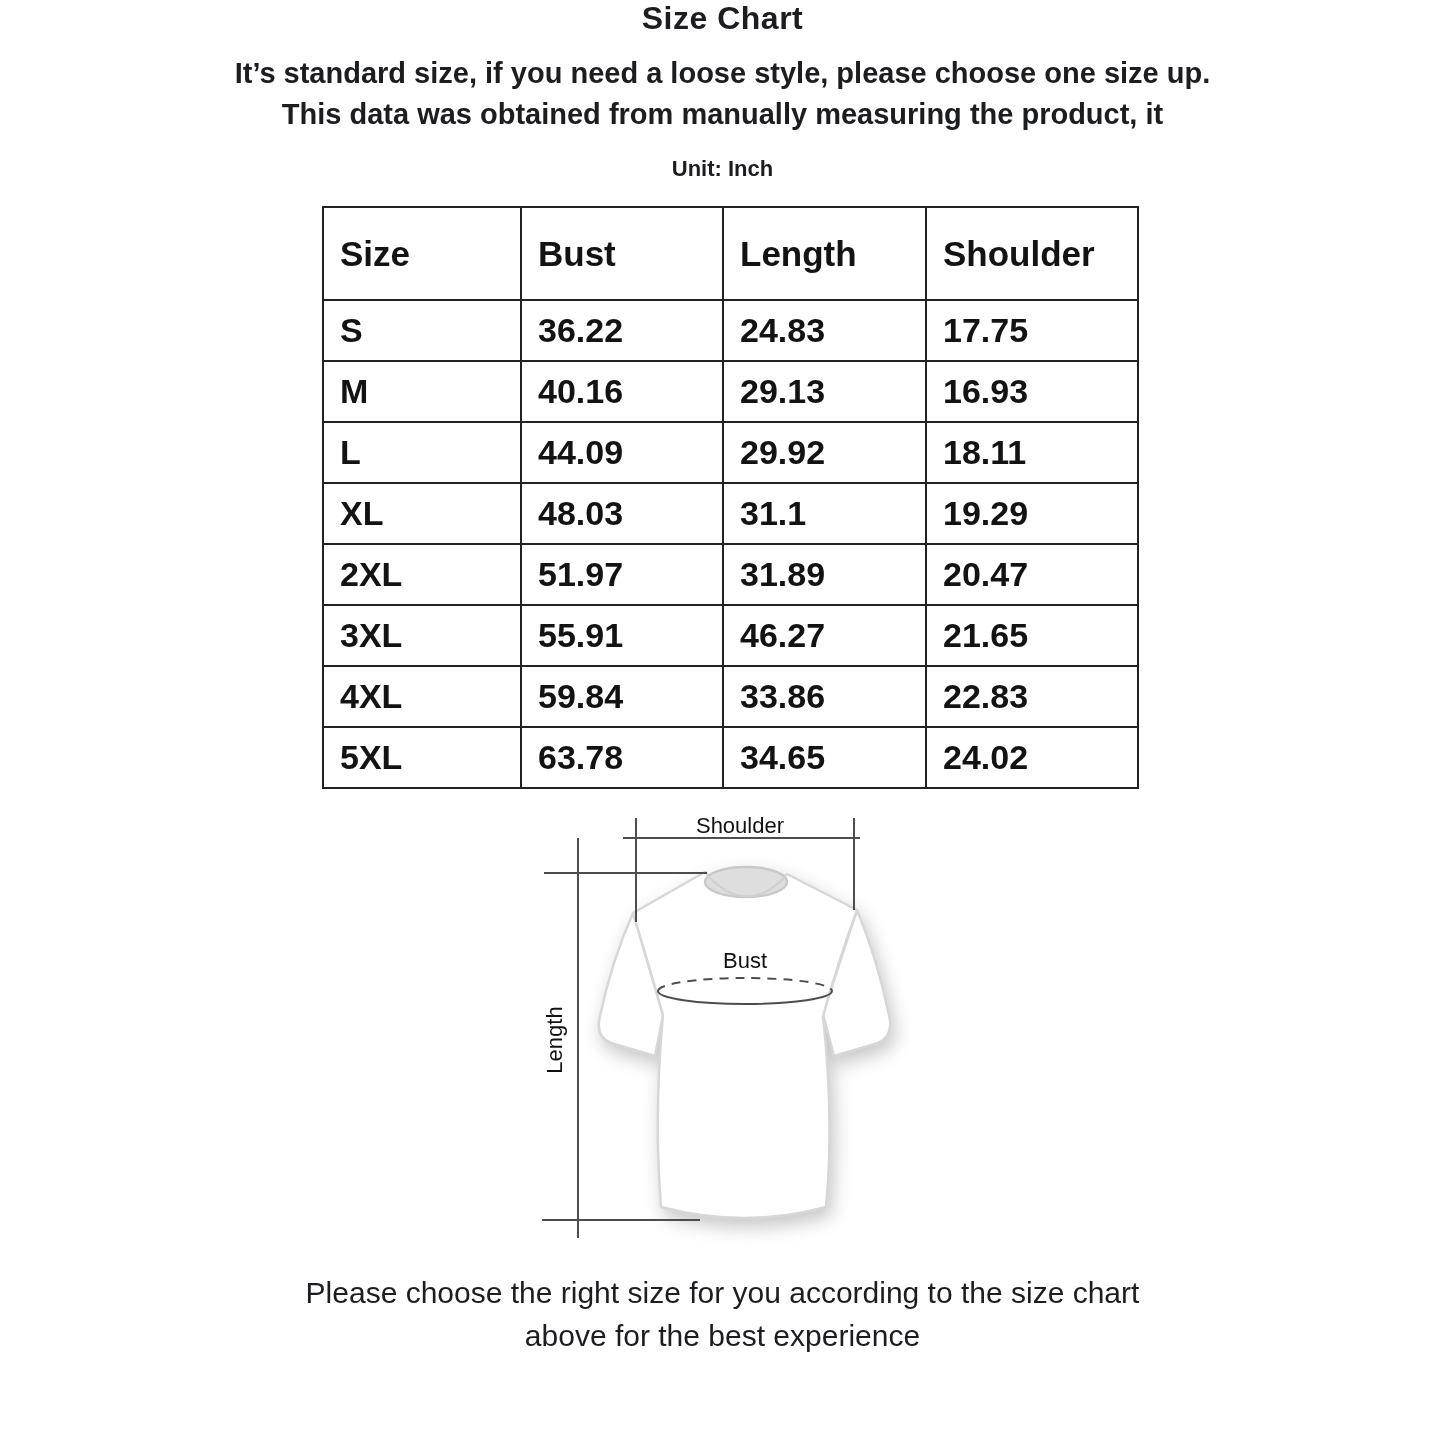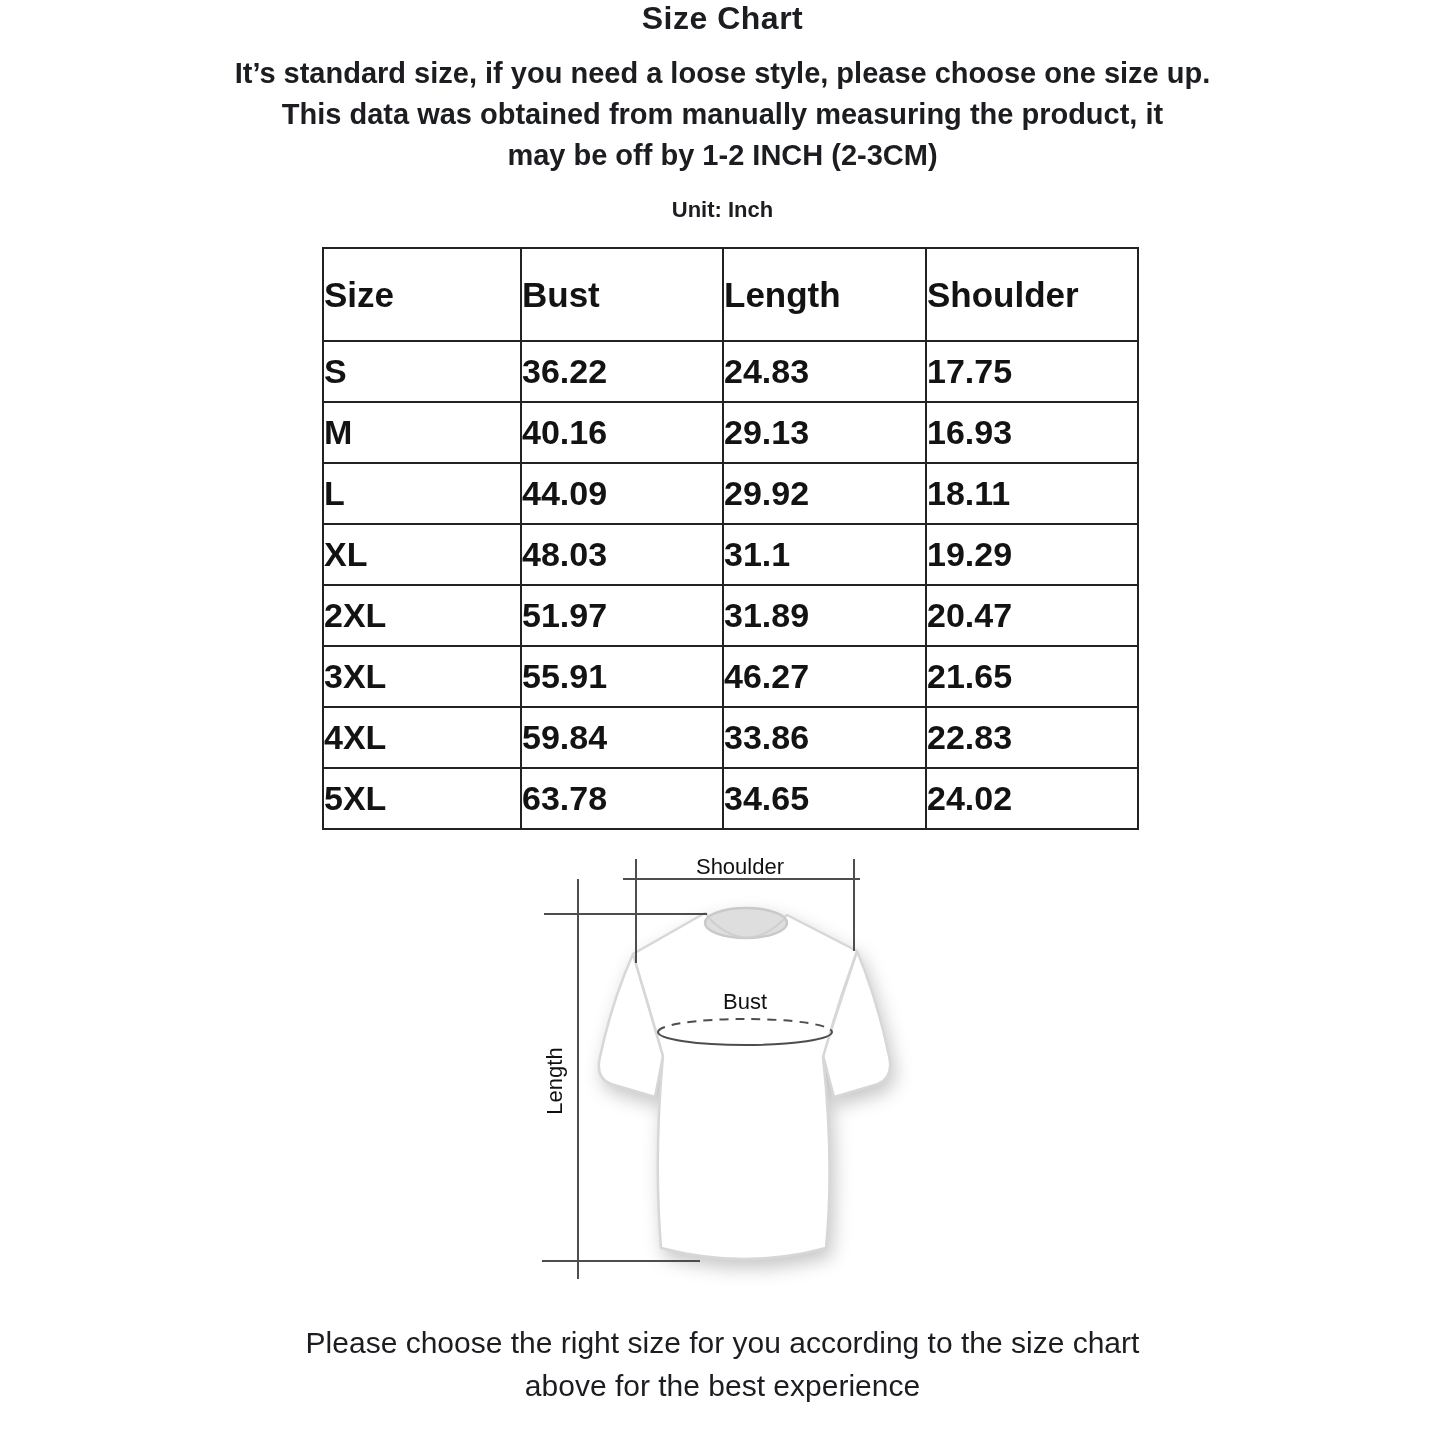--- a/index.html
+++ b/index.html
@@ -33,21 +33,21 @@
   table.size-table {
     border-collapse: collapse;
     table-layout: fixed;
     width: 815px;
     margin: 24px 0 0 322px;
   }
   table.size-table th, table.size-table td {
     border: 2px solid #222222;
     text-align: left;
     vertical-align: middle;
-    padding: 0 0 0 0;
+    padding: 0 0 0 16px;
     overflow: hidden;
     white-space: nowrap;
     color: #131313;
   }
   table.size-table th { height: 91px; font-size: 35px; font-weight: 700; }
   table.size-table td { height: 59px; font-size: 34px; font-weight: 700; }
   .col-size { width: 198px; }
   .col-bust { width: 202px; }
   .col-length { width: 203px; }
   .col-shoulder { width: 212px; }
@@ -58,37 +58,36 @@
   }
   .diagram svg { display: block; }
   .diagram text {
     font-family: "Liberation Sans", sans-serif;
     font-size: 22px;
     fill: #111111;
   }
   .shirt { filter: drop-shadow(4px 8px 9px rgba(0,0,0,0.22)); }
 
   .footer {
-    margin-top: 15px;
+    margin-top: 6px;
     text-align: center;
     font-size: 30px; line-height: 43px;
     font-weight: 400;
   }
 </style>
 </head>
 <body>
 
 <div class="page">
 
   <h1 class="title">Size Chart</h1>
 
   <div class="intro">
     <div>It’s standard size, if you need a loose style, please choose one size up.</div>
     <div>This data was obtained from manually measuring the product, it</div>
-    <div>may be off by 1-2 INCH (2-3CM)</div>
   </div>
 
   <div class="unit">Unit: Inch</div>
 
   <table class="size-table">
     <colgroup>
       <col class="col-size">
         <col class="col-bust">
         <col class="col-length">
         <col class="col-shoulder">

